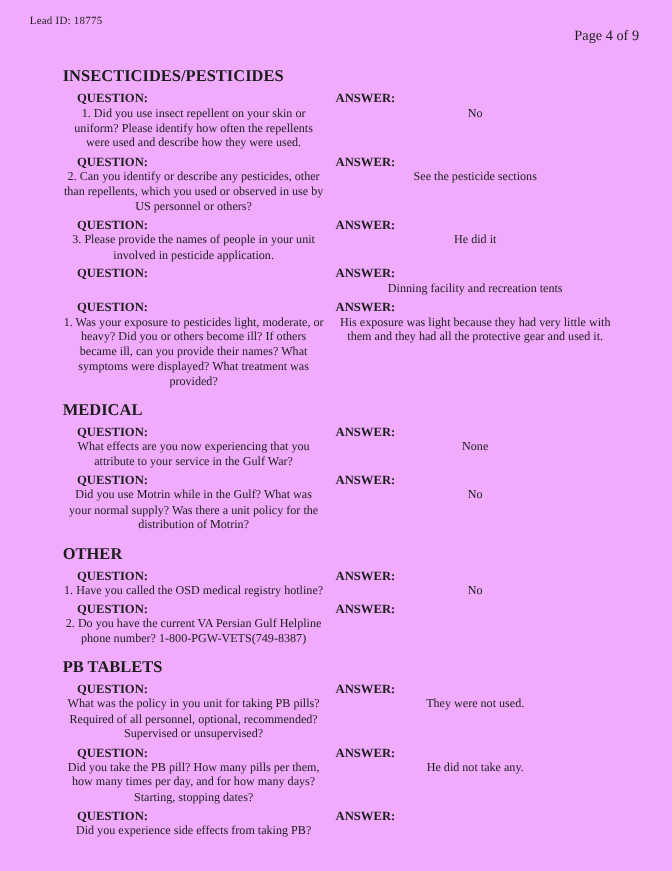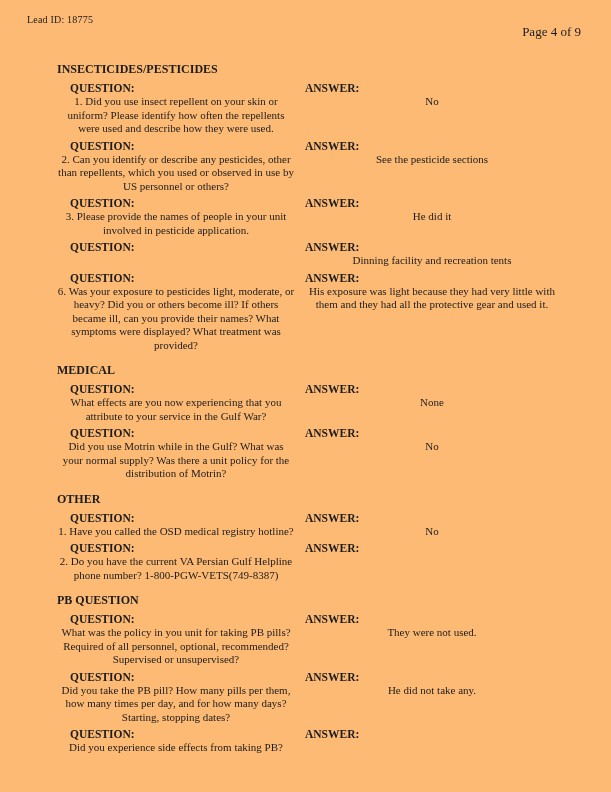--- a/index.html
+++ b/index.html
@@ -4,21 +4,21 @@
 <style>
   html, body {
     margin: 0;
     padding: 0;
     background: #ffffff;
   }
   .page {
     position: relative;
     width: 611px;
     height: 792px;
-    background: #fdba74;
+    background: #f0abfc;
     color: #1c1c1c;
     font-family: "Liberation Serif", "DejaVu Serif", serif;
     overflow: hidden;
   }
   .lead-id {
     position: absolute;
     left: 27px;
     top: 14px;
     font-size: 10px;
     letter-spacing: 0.2px;
@@ -33,21 +33,21 @@
     position: absolute;
     left: 57px;
     top: 62px;
     width: 502px;
   }
   .section {
     margin-bottom: 11px;
   }
   .section-title {
     font-weight: 700;
-    font-size: 12px;
+    font-size: 15px;
     margin-bottom: 4px;
   }
   .qa {
     display: flex;
     align-items: flex-start;
     margin-bottom: 3px;
   }
   .qcol {
     width: 248px;
     box-sizing: border-box;
@@ -125,21 +125,21 @@
     </div>
     <div class="acol">
       <div class="alabel">ANSWER:</div>
       <div class="atext">Dinning facility and recreation tents</div>
     </div>
   </div>
 
   <div class="qa">
     <div class="qcol">
       <div class="qlabel">QUESTION:</div>
-      <div class="qtext">6. Was your exposure to pesticides light, moderate, or heavy? Did you or others become ill?  If others became ill, can you provide their names?  What symptoms were displayed? What treatment was provided?</div>
+      <div class="qtext">1. Was your exposure to pesticides light, moderate, or heavy? Did you or others become ill?  If others became ill, can you provide their names?  What symptoms were displayed? What treatment was provided?</div>
     </div>
     <div class="acol">
       <div class="alabel">ANSWER:</div>
       <div class="atext">His exposure was light because they had very little with them and they had all the protective gear and used it.</div>
     </div>
   </div>
 </div>
   </section>
 
   <section class="section">
@@ -190,21 +190,21 @@
     </div>
     <div class="acol">
       <div class="alabel">ANSWER:</div>
       <div class="atext"></div>
     </div>
   </div>
 </div>
   </section>
 
   <section class="section">
-    <div class="section-title">PB QUESTION</div>
+    <div class="section-title">PB TABLETS</div>
     <div class="qa-list">
   <div class="qa">
     <div class="qcol">
       <div class="qlabel">QUESTION:</div>
       <div class="qtext">What was the policy in you unit for taking PB pills? Required of all personnel, optional, recommended? Supervised or unsupervised?</div>
     </div>
     <div class="acol">
       <div class="alabel">ANSWER:</div>
       <div class="atext">They were not used.</div>
     </div>

